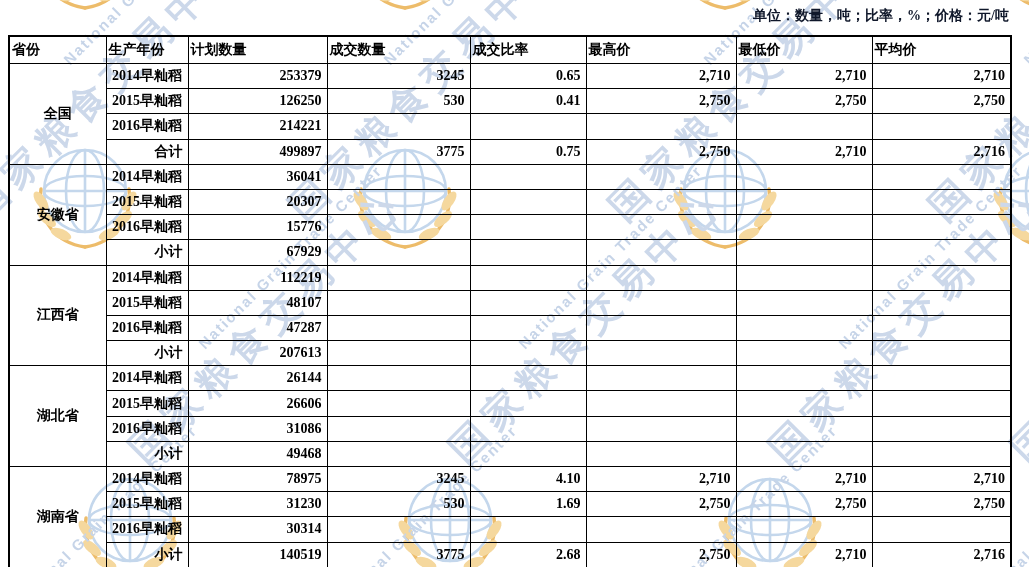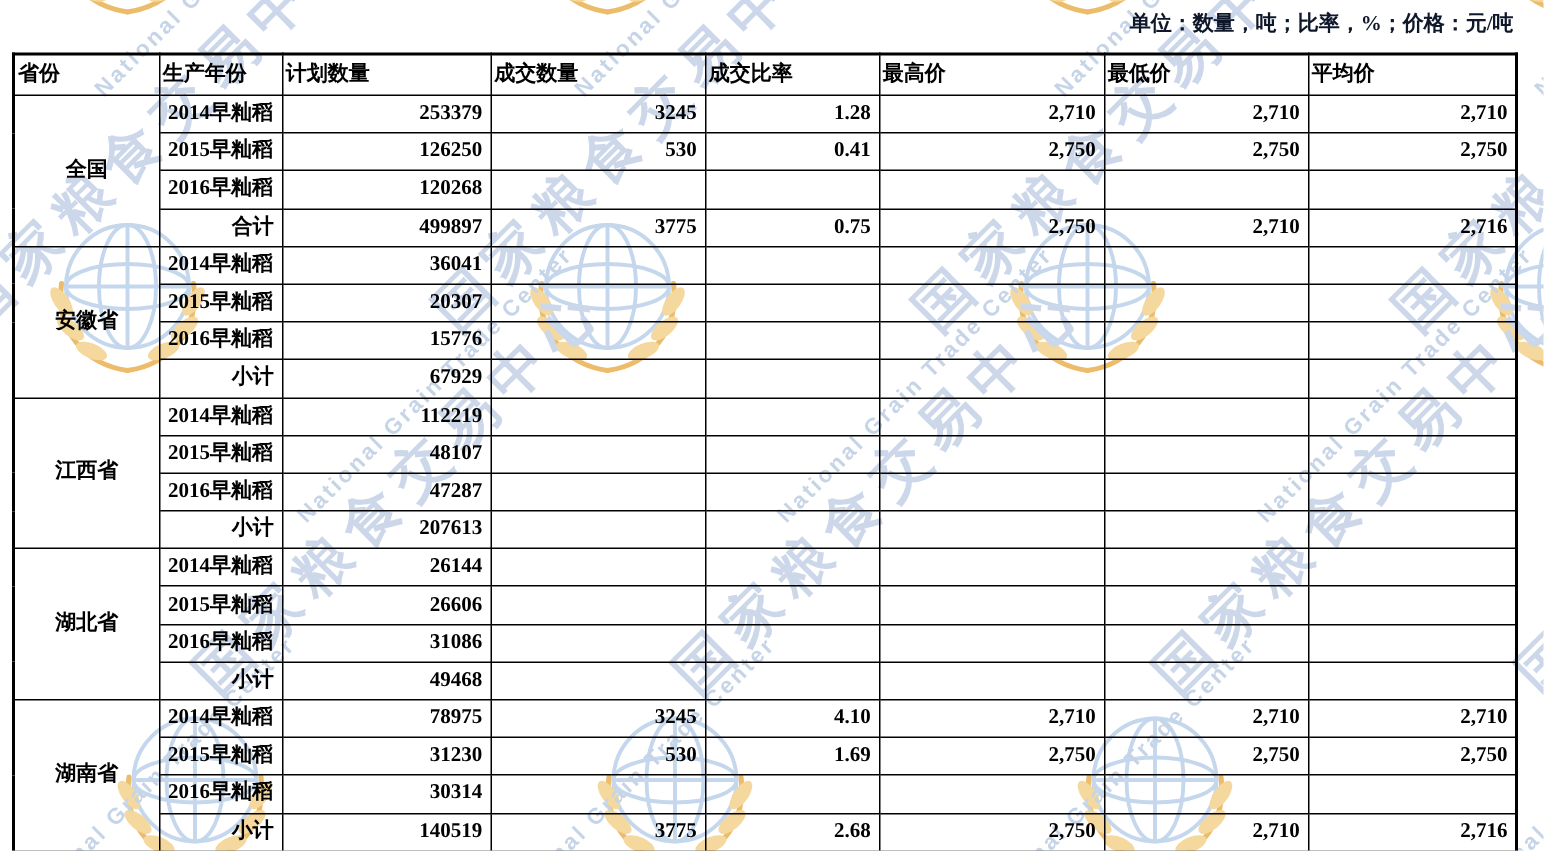--- a/index.html
+++ b/index.html
@@ -344,37 +344,37 @@
         <th>最低价</th>
         <th>平均价</th>
       </tr>
     </thead>
   <tbody id="report-body">
       <tr>
         <td rowspan="4" class="c-province">全国</td>
         <td class="c-year">2014早籼稻</td>
         <td class="c-num">253379</td>
         <td class="c-num">3245</td>
-        <td class="c-num">1.28</td>
+        <td class="c-num">0.65</td>
         <td class="c-num">2,710</td>
         <td class="c-num">2,710</td>
         <td class="c-num">2,710</td>
       </tr>
       <tr>
         <td class="c-year">2015早籼稻</td>
         <td class="c-num">126250</td>
         <td class="c-num">530</td>
         <td class="c-num">0.41</td>
         <td class="c-num">2,750</td>
         <td class="c-num">2,750</td>
         <td class="c-num">2,750</td>
       </tr>
       <tr>
         <td class="c-year">2016早籼稻</td>
-        <td class="c-num">120268</td>
+        <td class="c-num">214221</td>
         <td class="c-num"></td>
         <td class="c-num"></td>
         <td class="c-num"></td>
         <td class="c-num"></td>
         <td class="c-num"></td>
       </tr>
       <tr>
         <td class="c-total">合计</td>
         <td class="c-num">499897</td>
         <td class="c-num">3775</td>

